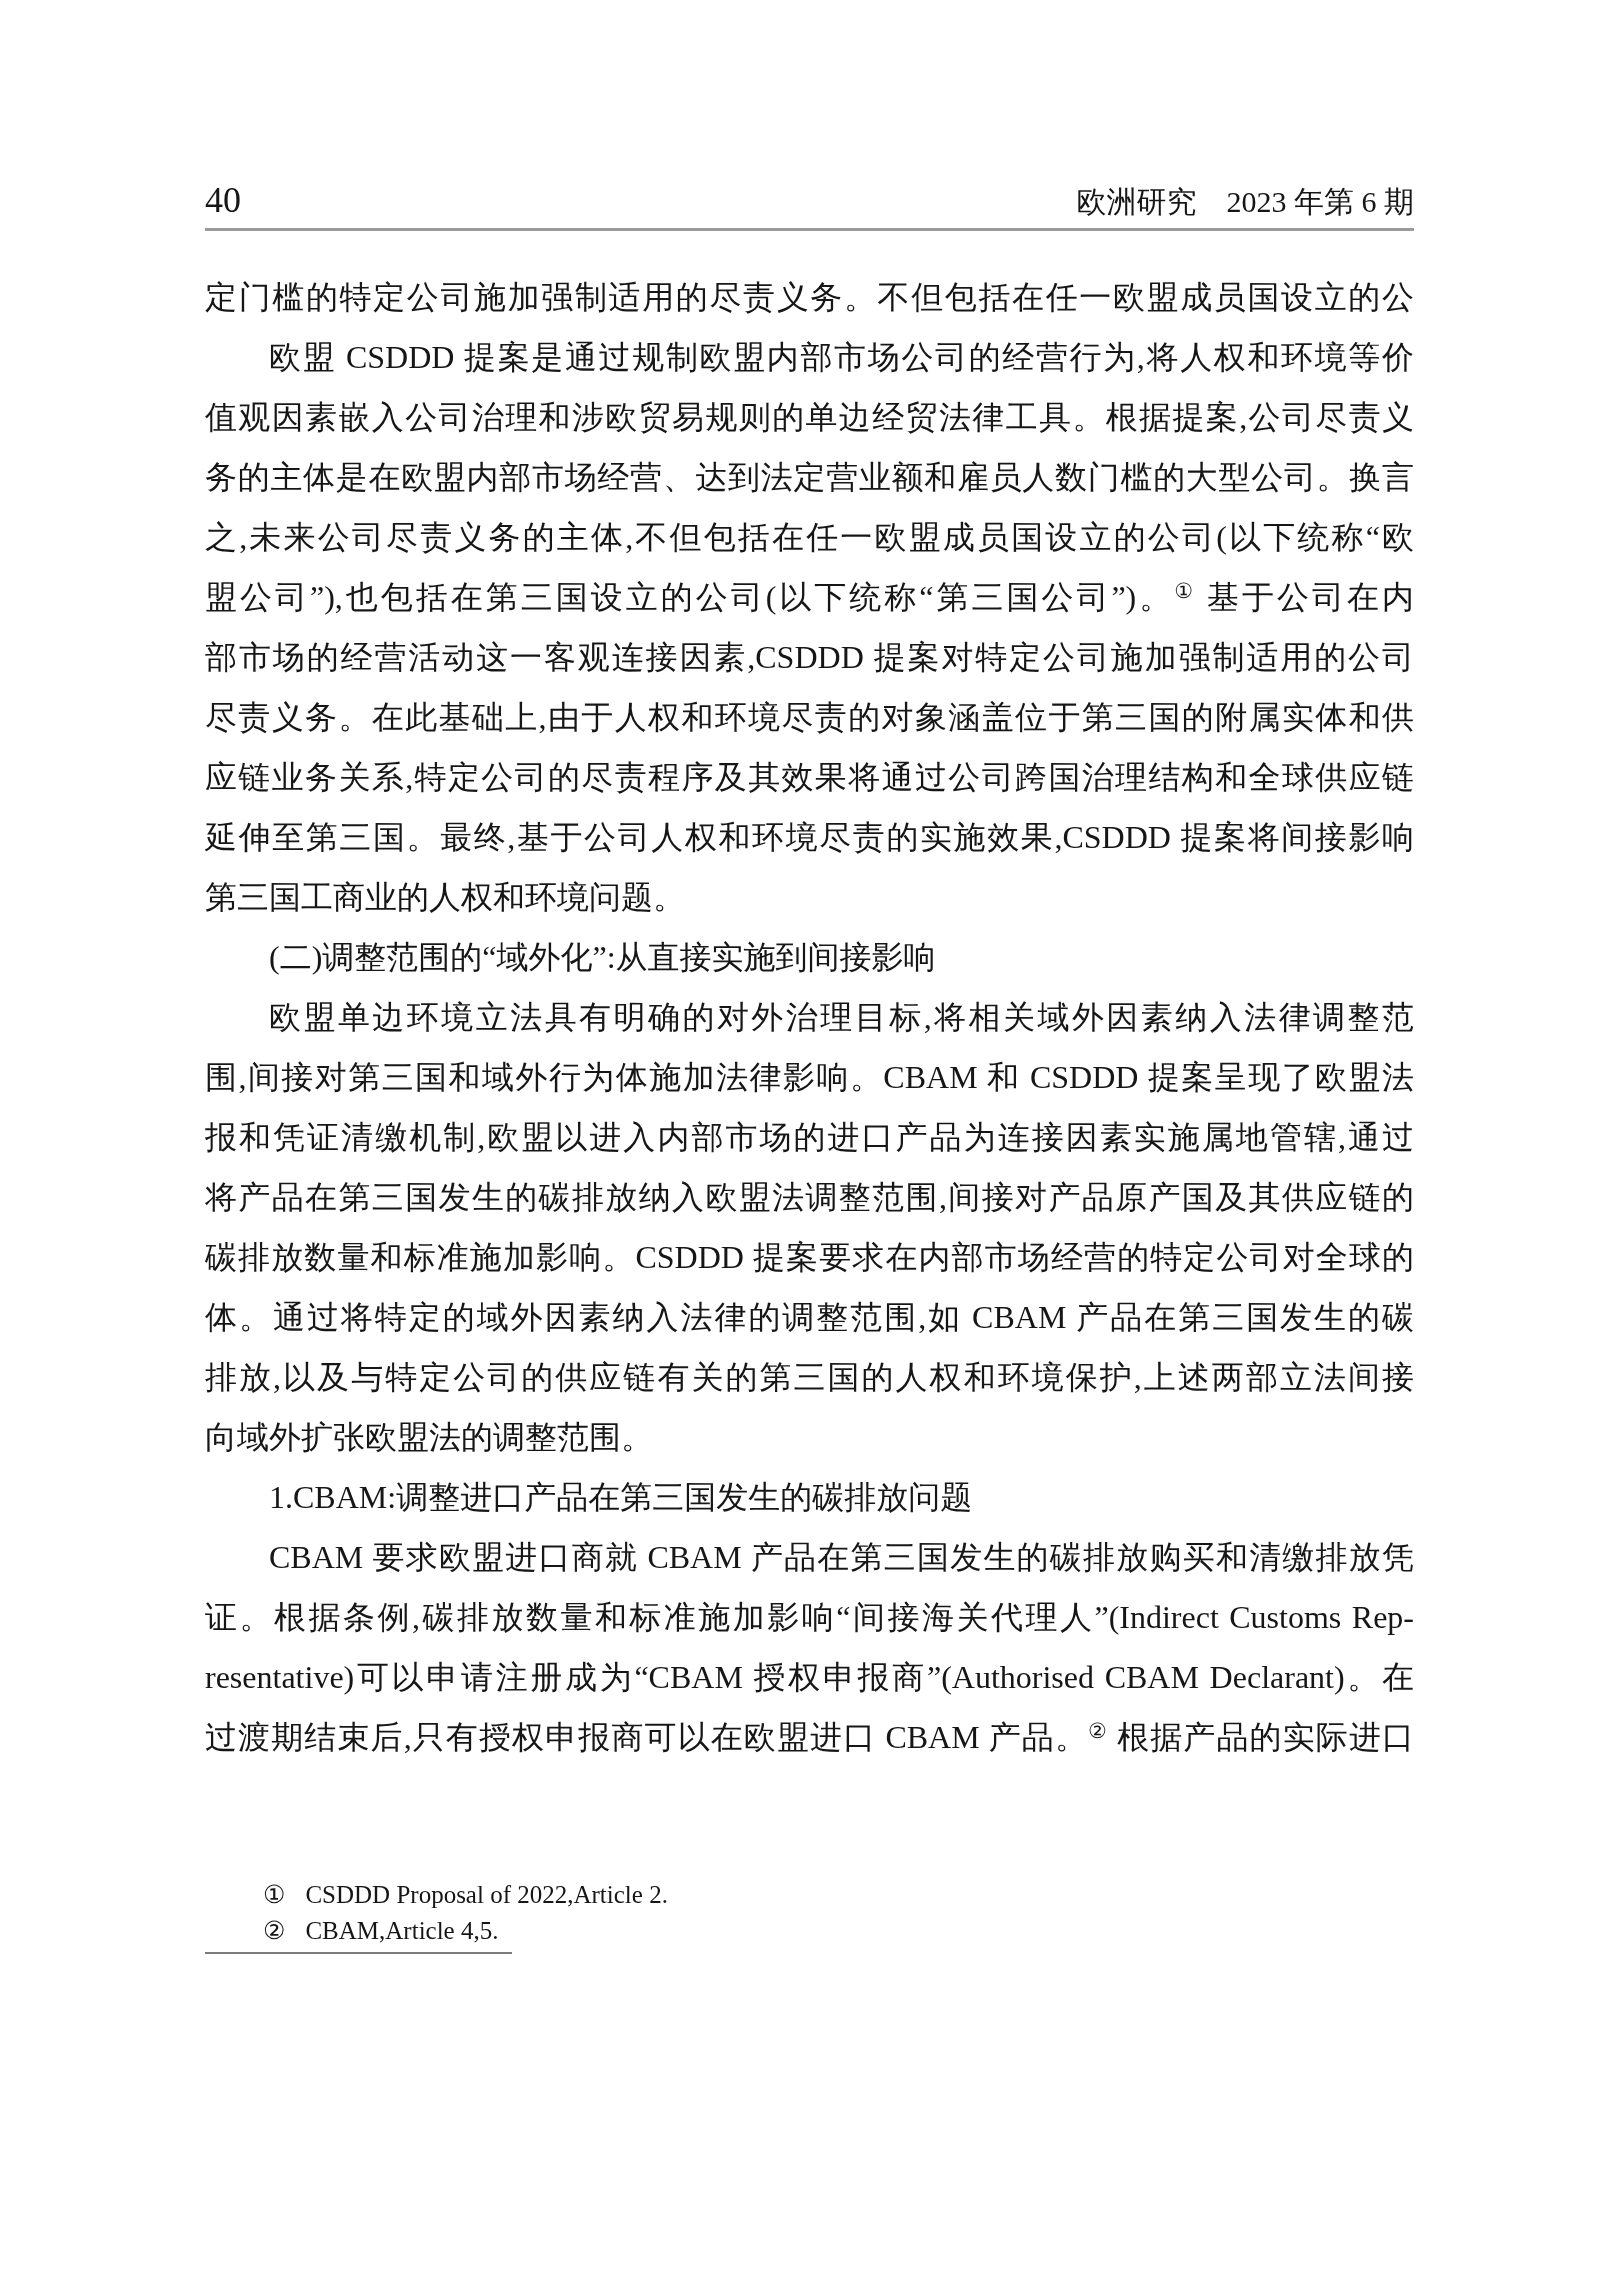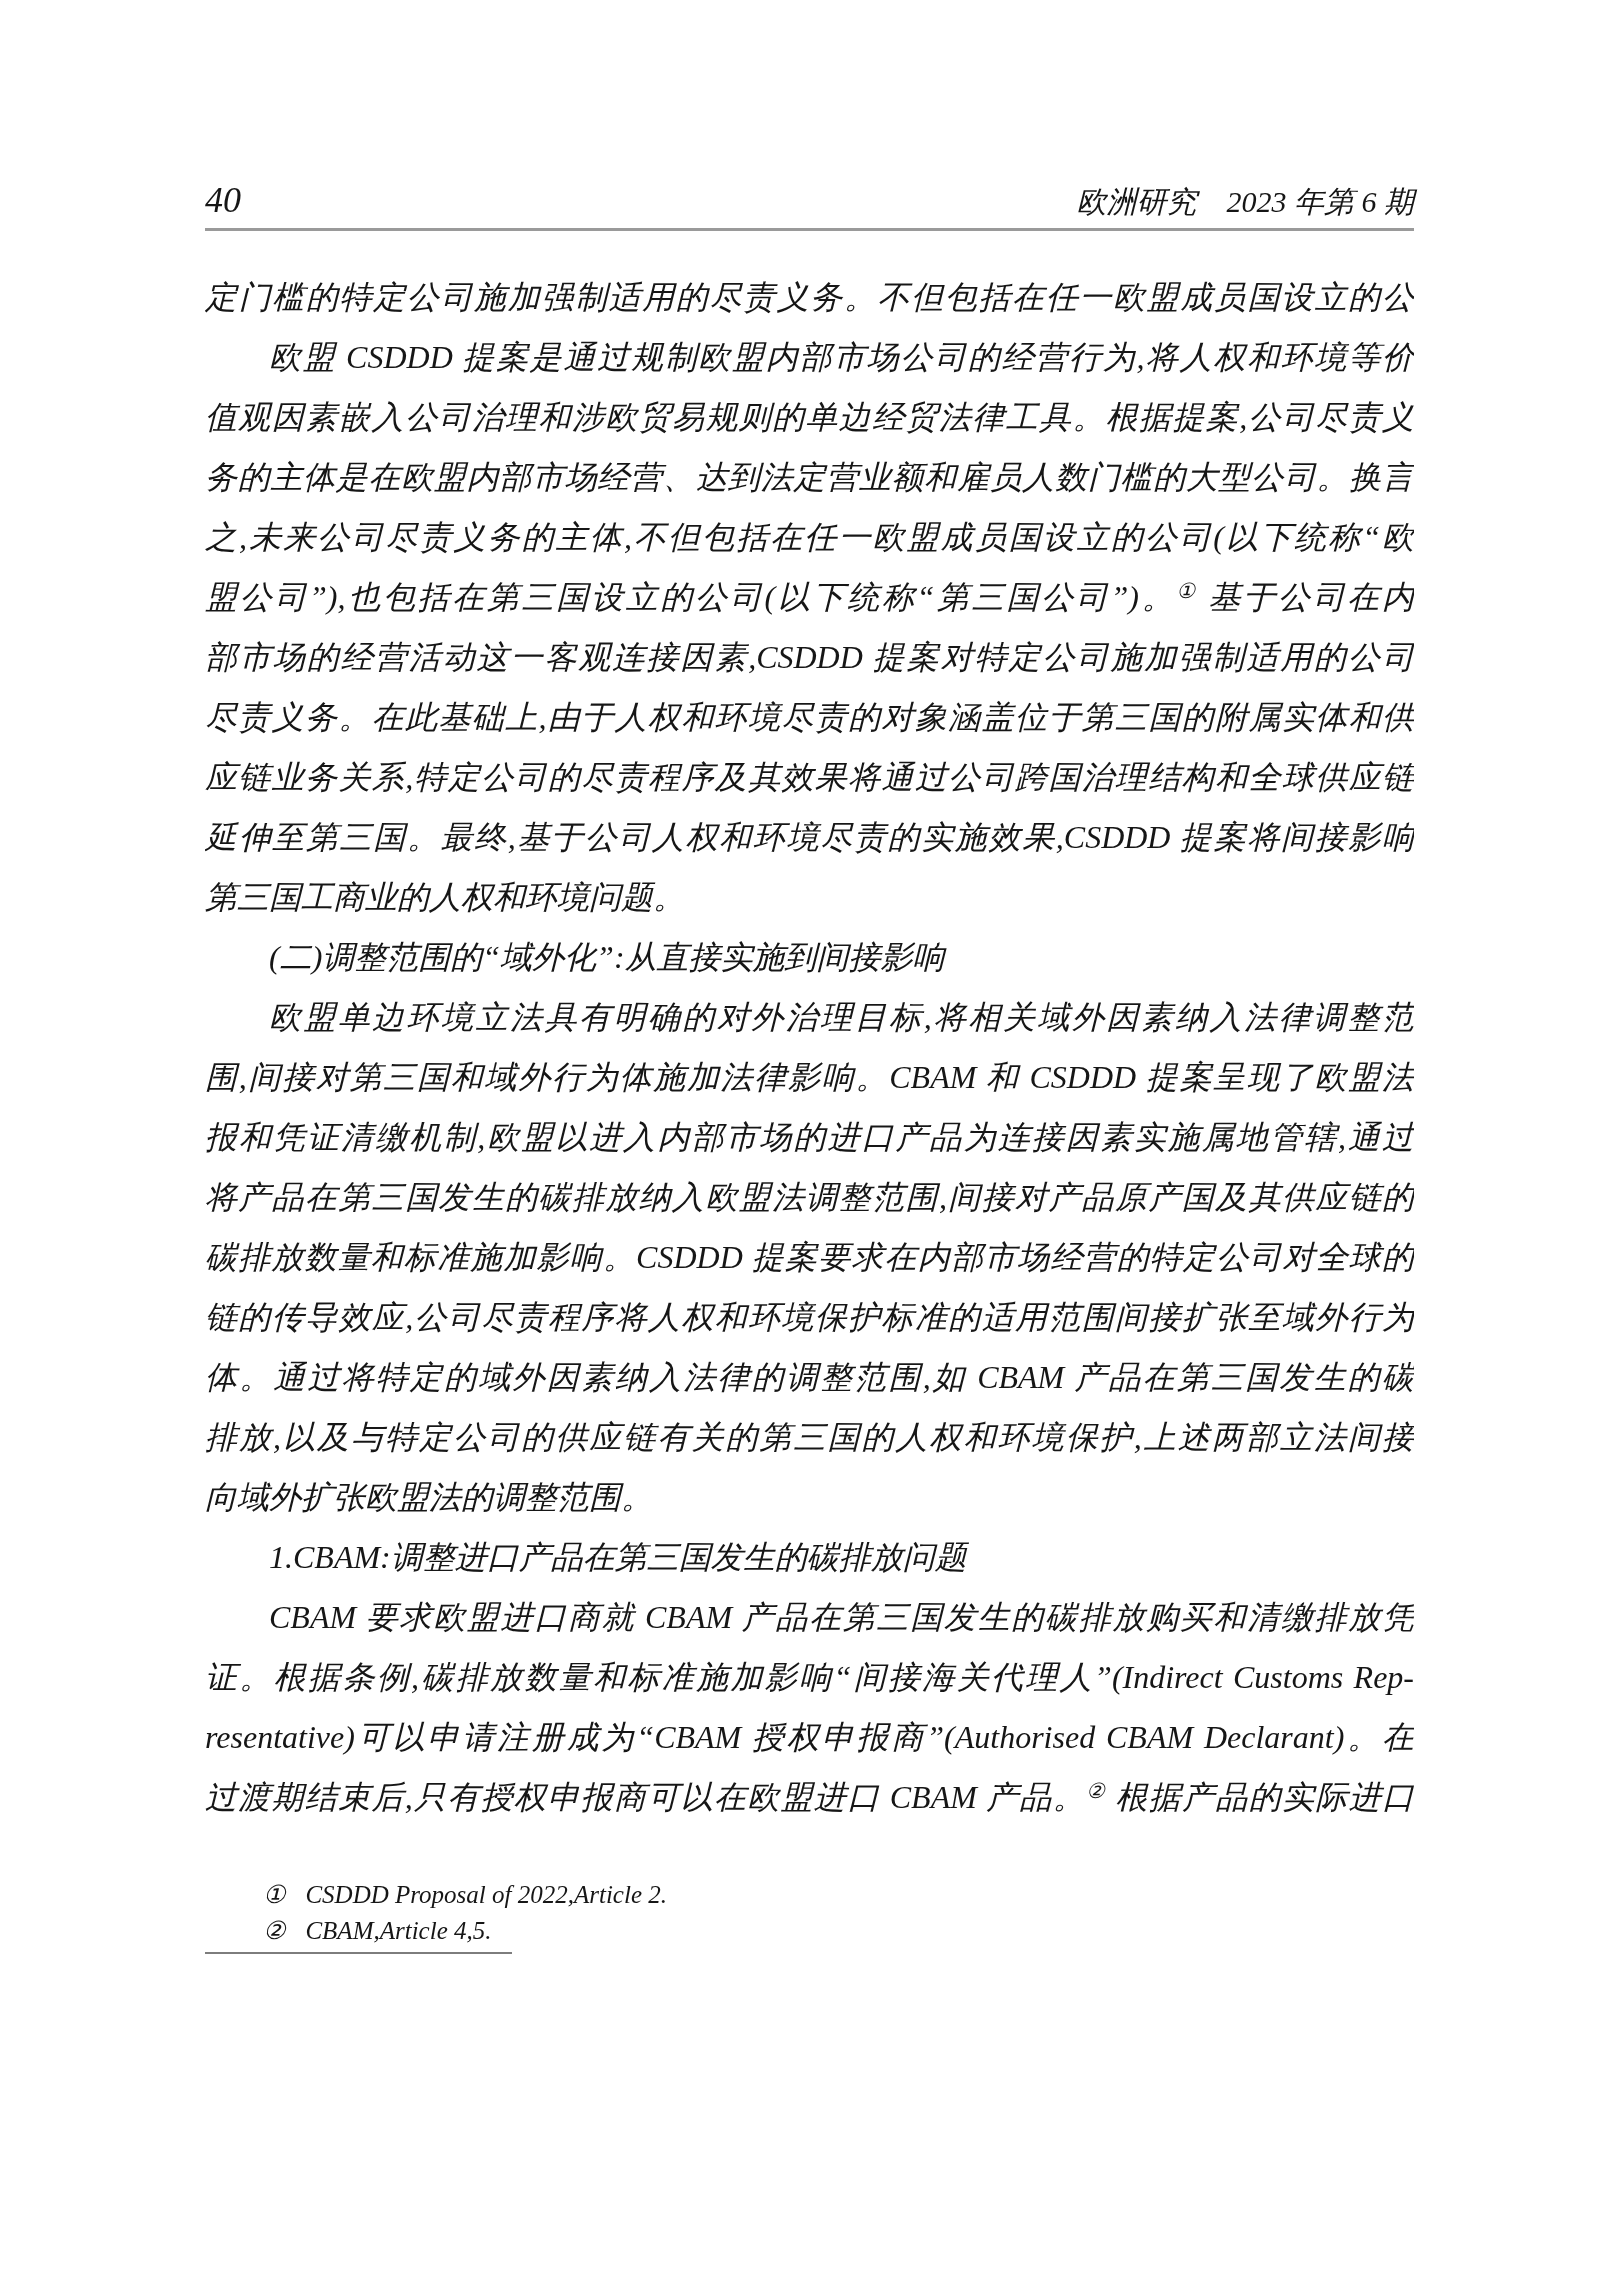--- a/index.html
+++ b/index.html
@@ -9,21 +9,20 @@
   }
   .page {
     position: relative;
     width: 1623px;
     height: 2295px;
     margin: 0 auto;
     background: #ffffff;
     font-family: "Liberation Serif", "DejaVu Serif", serif;
     color: #161616;
     overflow: hidden;
-    font-style: italic;
   }
   
   .running-head {
     position: absolute;
     left: 205px;
     top: 173px;
     width: 1209px;
     height: 50px;
     display: flex;
     justify-content: space-between;
@@ -117,21 +116,20 @@
       <div class="line fill">尽责义务。在此基础上,由于人权和环境尽责的对象涵盖位于第三国的附属实体和供</div>
       <div class="line fill">应链业务关系,特定公司的尽责程序及其效果将通过公司跨国治理结构和全球供应链</div>
       <div class="line fill">延伸至第三国。最终,基于公司人权和环境尽责的实施效果,CSDDD 提案将间接影响</div>
       <div class="line">第三国工商业的人权和环境问题。</div>
       <div class="line indent">(二)调整范围的“域外化”:从直接实施到间接影响</div>
       <div class="line indent fill">欧盟单边环境立法具有明确的对外治理目标,将相关域外因素纳入法律调整范</div>
       <div class="line fill">围,间接对第三国和域外行为体施加法律影响。CBAM 和 CSDDD 提案呈现了欧盟法</div>
       <div class="line fill">报和凭证清缴机制,欧盟以进入内部市场的进口产品为连接因素实施属地管辖,通过</div>
       <div class="line fill">将产品在第三国发生的碳排放纳入欧盟法调整范围,间接对产品原产国及其供应链的</div>
       <div class="line fill">碳排放数量和标准施加影响。CSDDD 提案要求在内部市场经营的特定公司对全球的</div>
-      <div class="line fill">链的传导效应,公司尽责程序将人权和环境保护标准的适用范围间接扩张至域外行为</div>
       <div class="line fill">体。通过将特定的域外因素纳入法律的调整范围,如 CBAM 产品在第三国发生的碳</div>
       <div class="line fill">排放,以及与特定公司的供应链有关的第三国的人权和环境保护,上述两部立法间接</div>
       <div class="line">向域外扩张欧盟法的调整范围。</div>
       <div class="line indent">1.CBAM:调整进口产品在第三国发生的碳排放问题</div>
       <div class="line indent fill">CBAM 要求欧盟进口商就 CBAM 产品在第三国发生的碳排放购买和清缴排放凭</div>
       <div class="line fill">证。根据条例,碳排放数量和标准施加影响“间接海关代理人”(Indirect Customs Rep-</div>
       <div class="line fill">resentative)可以申请注册成为“CBAM 授权申报商”(Authorised CBAM Declarant)。在</div>
       <div class="line fill">过渡期结束后,只有授权申报商可以在欧盟进口 CBAM 产品。<span class="fn-ref">②</span> 根据产品的实际进口</div>
     </div>
 

